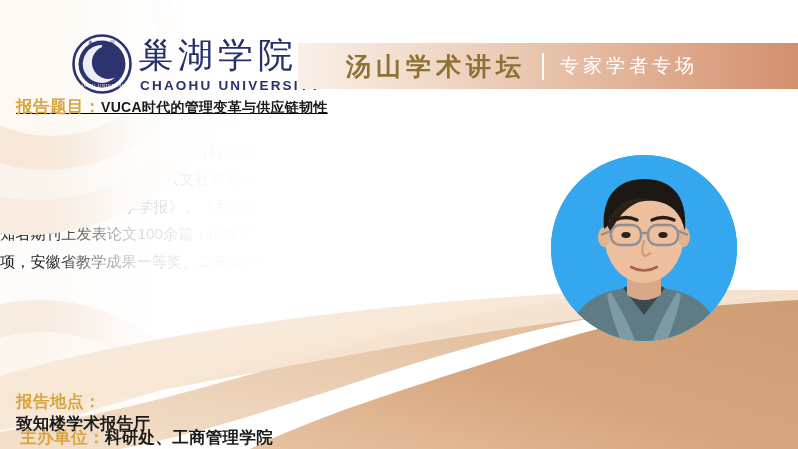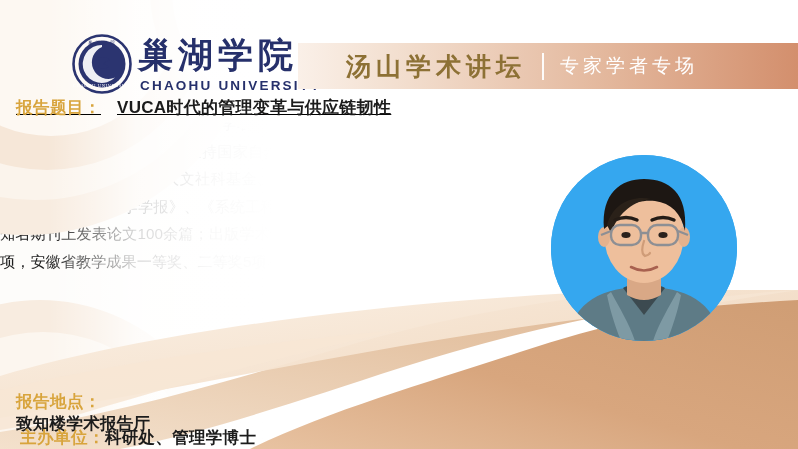--- a/index.html
+++ b/index.html
@@ -44,21 +44,21 @@
   
   .logo-wrap{
     position:absolute;left:72px;top:34px;width:220px;height:62px;
   }
   .seal{
     position:absolute;left:0px;top:0px;width:60px;height:60px;
   }
   .univ-cn{
     position:absolute;left:66px;top:-2px;
     font-family:"Liberation Serif","DejaVu Serif",serif;
-    font-size:35px;font-weight:700;color:#26306b;letter-spacing:5px;
+    font-size:35px;font-weight:400;color:#26306b;letter-spacing:5px;
     white-space:nowrap;
   }
   .univ-en{
     position:absolute;left:68px;top:44px;
     font-size:13.5px;font-weight:700;color:#26306b;letter-spacing:2.2px;
     white-space:nowrap;
   }
 
   .banner{
     position:absolute;left:298px;top:43px;width:500px;height:46px;
@@ -85,21 +85,21 @@
   .label{
     color:#d8a43c;font-size:16.5px;font-weight:600;white-space:nowrap;
     letter-spacing:.5px;
   }
   .value{
     color:#1b1b1b;font-size:16.5px;font-weight:700;white-space:nowrap;
     letter-spacing:.3px;
   }
 
   #row-title{left:16px;top:96px;text-decoration:underline;}
-  #row-title .value{font-size:17px;margin-left:16px;}
+  #row-title .value{font-size:14px;}
 
   #row-bio{left:16px;top:132px;width:536px;display:block;}
   .bio-label{
     float:left;color:#d8a43c;font-size:16.5px;font-weight:600;white-space:nowrap;
     line-height:27.5px;
   }
   .bio-body{
     font-size:15.2px;line-height:27.5px;color:#1d1d1d;text-align:justify;
     text-justify:inter-ideograph;
   }
@@ -235,16 +235,16 @@
   </div>
 
 
   <div class="row" id="row-place">
     <span class="label">报告地点：</span>
     <span class="value">致知楼学术报告厅</span>
   </div>
 
   <div class="row" id="row-host">
     <span class="label">主办单位：</span>
-    <span class="value">科研处、管理学博士</span>
+    <span class="value">科研处、工商管理学院</span>
   </div>
 
 </div>
 
 </body></html>

